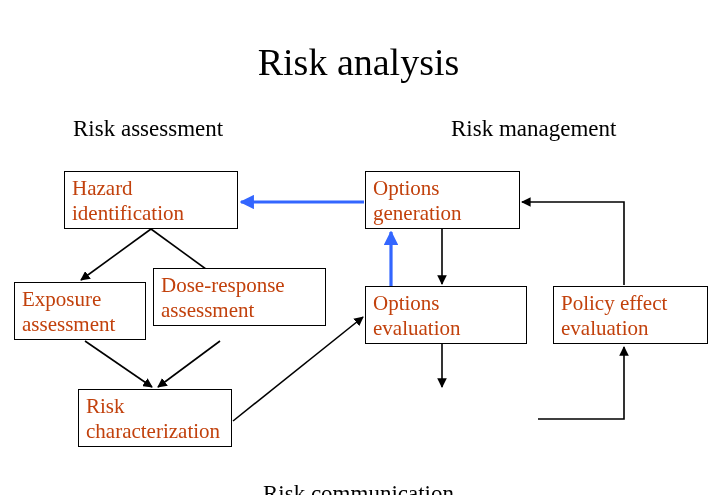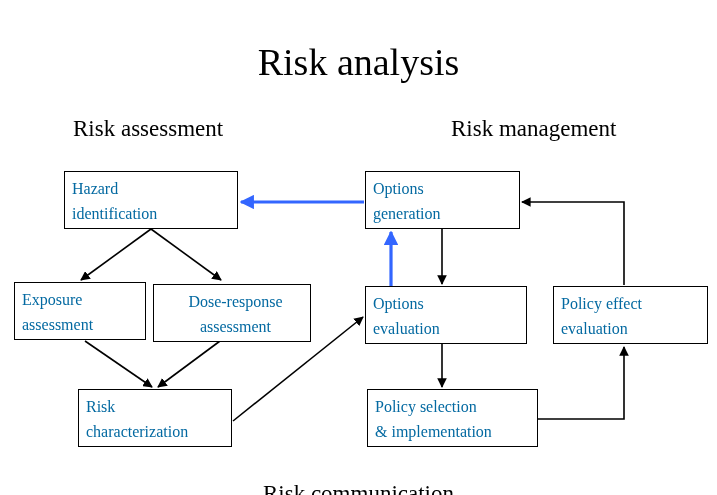--- a/index.html
+++ b/index.html
@@ -26,23 +26,23 @@
     width: 717px;
     height: 495px;
     pointer-events: none;
   }
   .node {
     position: absolute;
     box-sizing: border-box;
     border: 1px solid #000000;
     background: #ffffff;
     padding: 4px 0 0 7px;
-    font-size: 16px;
+    font-size: 21px;
     line-height: 25px;
-    color: #0369a1;
+    color: #c2410c;
     white-space: pre-line;
     z-index: 2;
   }
   .title {
     position: absolute;
     font-size: 38px;
     line-height: 44px;
     text-align: center;
     color: #000000;
     z-index: 2;
@@ -106,33 +106,31 @@
   <div class="section-label" style="left:451px; top:83px;">Risk management</div>
 
   <div class="section-label" style="left:73px; top:83px;">Risk assessment</div>
 
   <div class="node" style="left:64px; top:139px; width:174px; height:58px;">Hazard
 identification</div>
 
   <div class="node" style="left:14px; top:250px; width:132px; height:58px;">Exposure
 assessment</div>
 
-  <div class="node" style="left:153px; top:252px; width:158px; height:58px;text-align:center;">Dose-response
+  <div class="node" style="left:153px; top:236px; width:173px; height:58px;">Dose-response
 assessment</div>
 
   <div class="node" style="left:78px; top:357px; width:154px; height:58px;">Risk
 characterization</div>
 
   <div class="node" style="left:365px; top:139px; width:155px; height:58px;">Options
 generation</div>
 
   <div class="node" style="left:365px; top:254px; width:162px; height:58px;">Options
 evaluation</div>
 
   <div class="node" style="left:553px; top:254px; width:155px; height:58px;">Policy effect
 evaluation</div>
 
-  <div class="node" style="left:367px; top:357px; width:171px; height:58px;">Policy selection
-&amp; implementation</div>
 
   <div class="bottom-label" style="left:0; top:448px; width:717px;">Risk communication</div>
 
 </div>
 
 </body></html>

